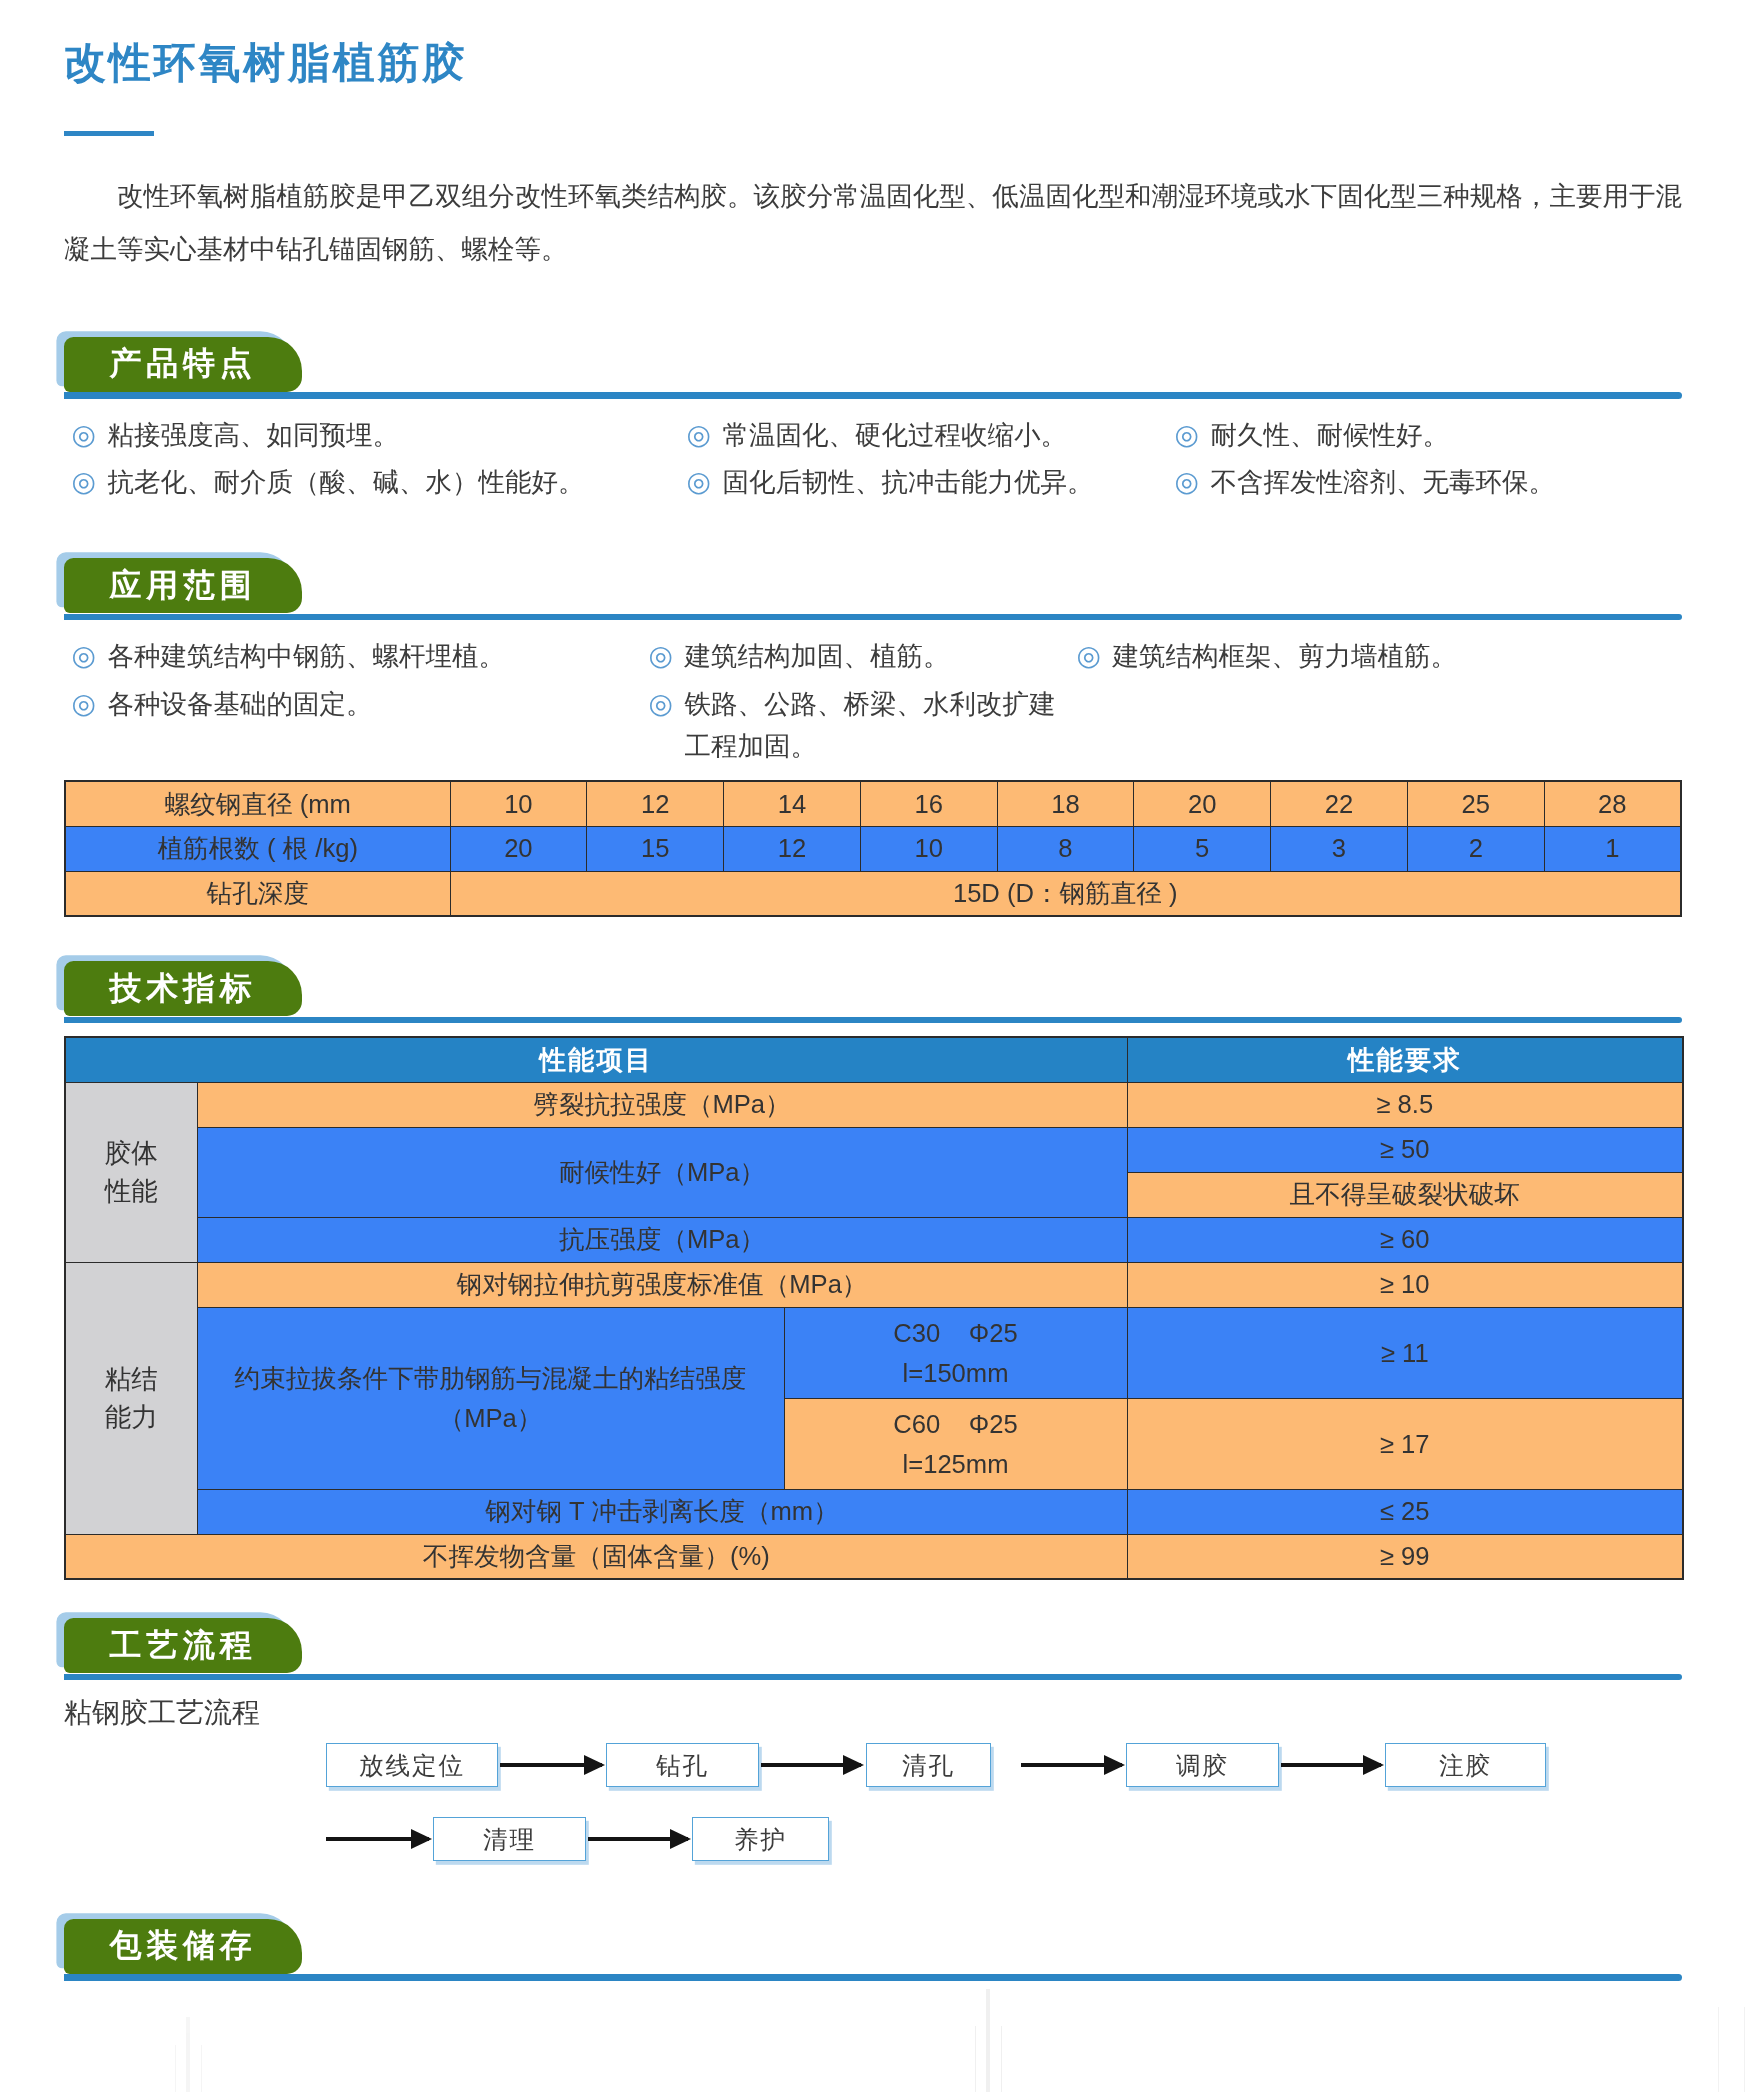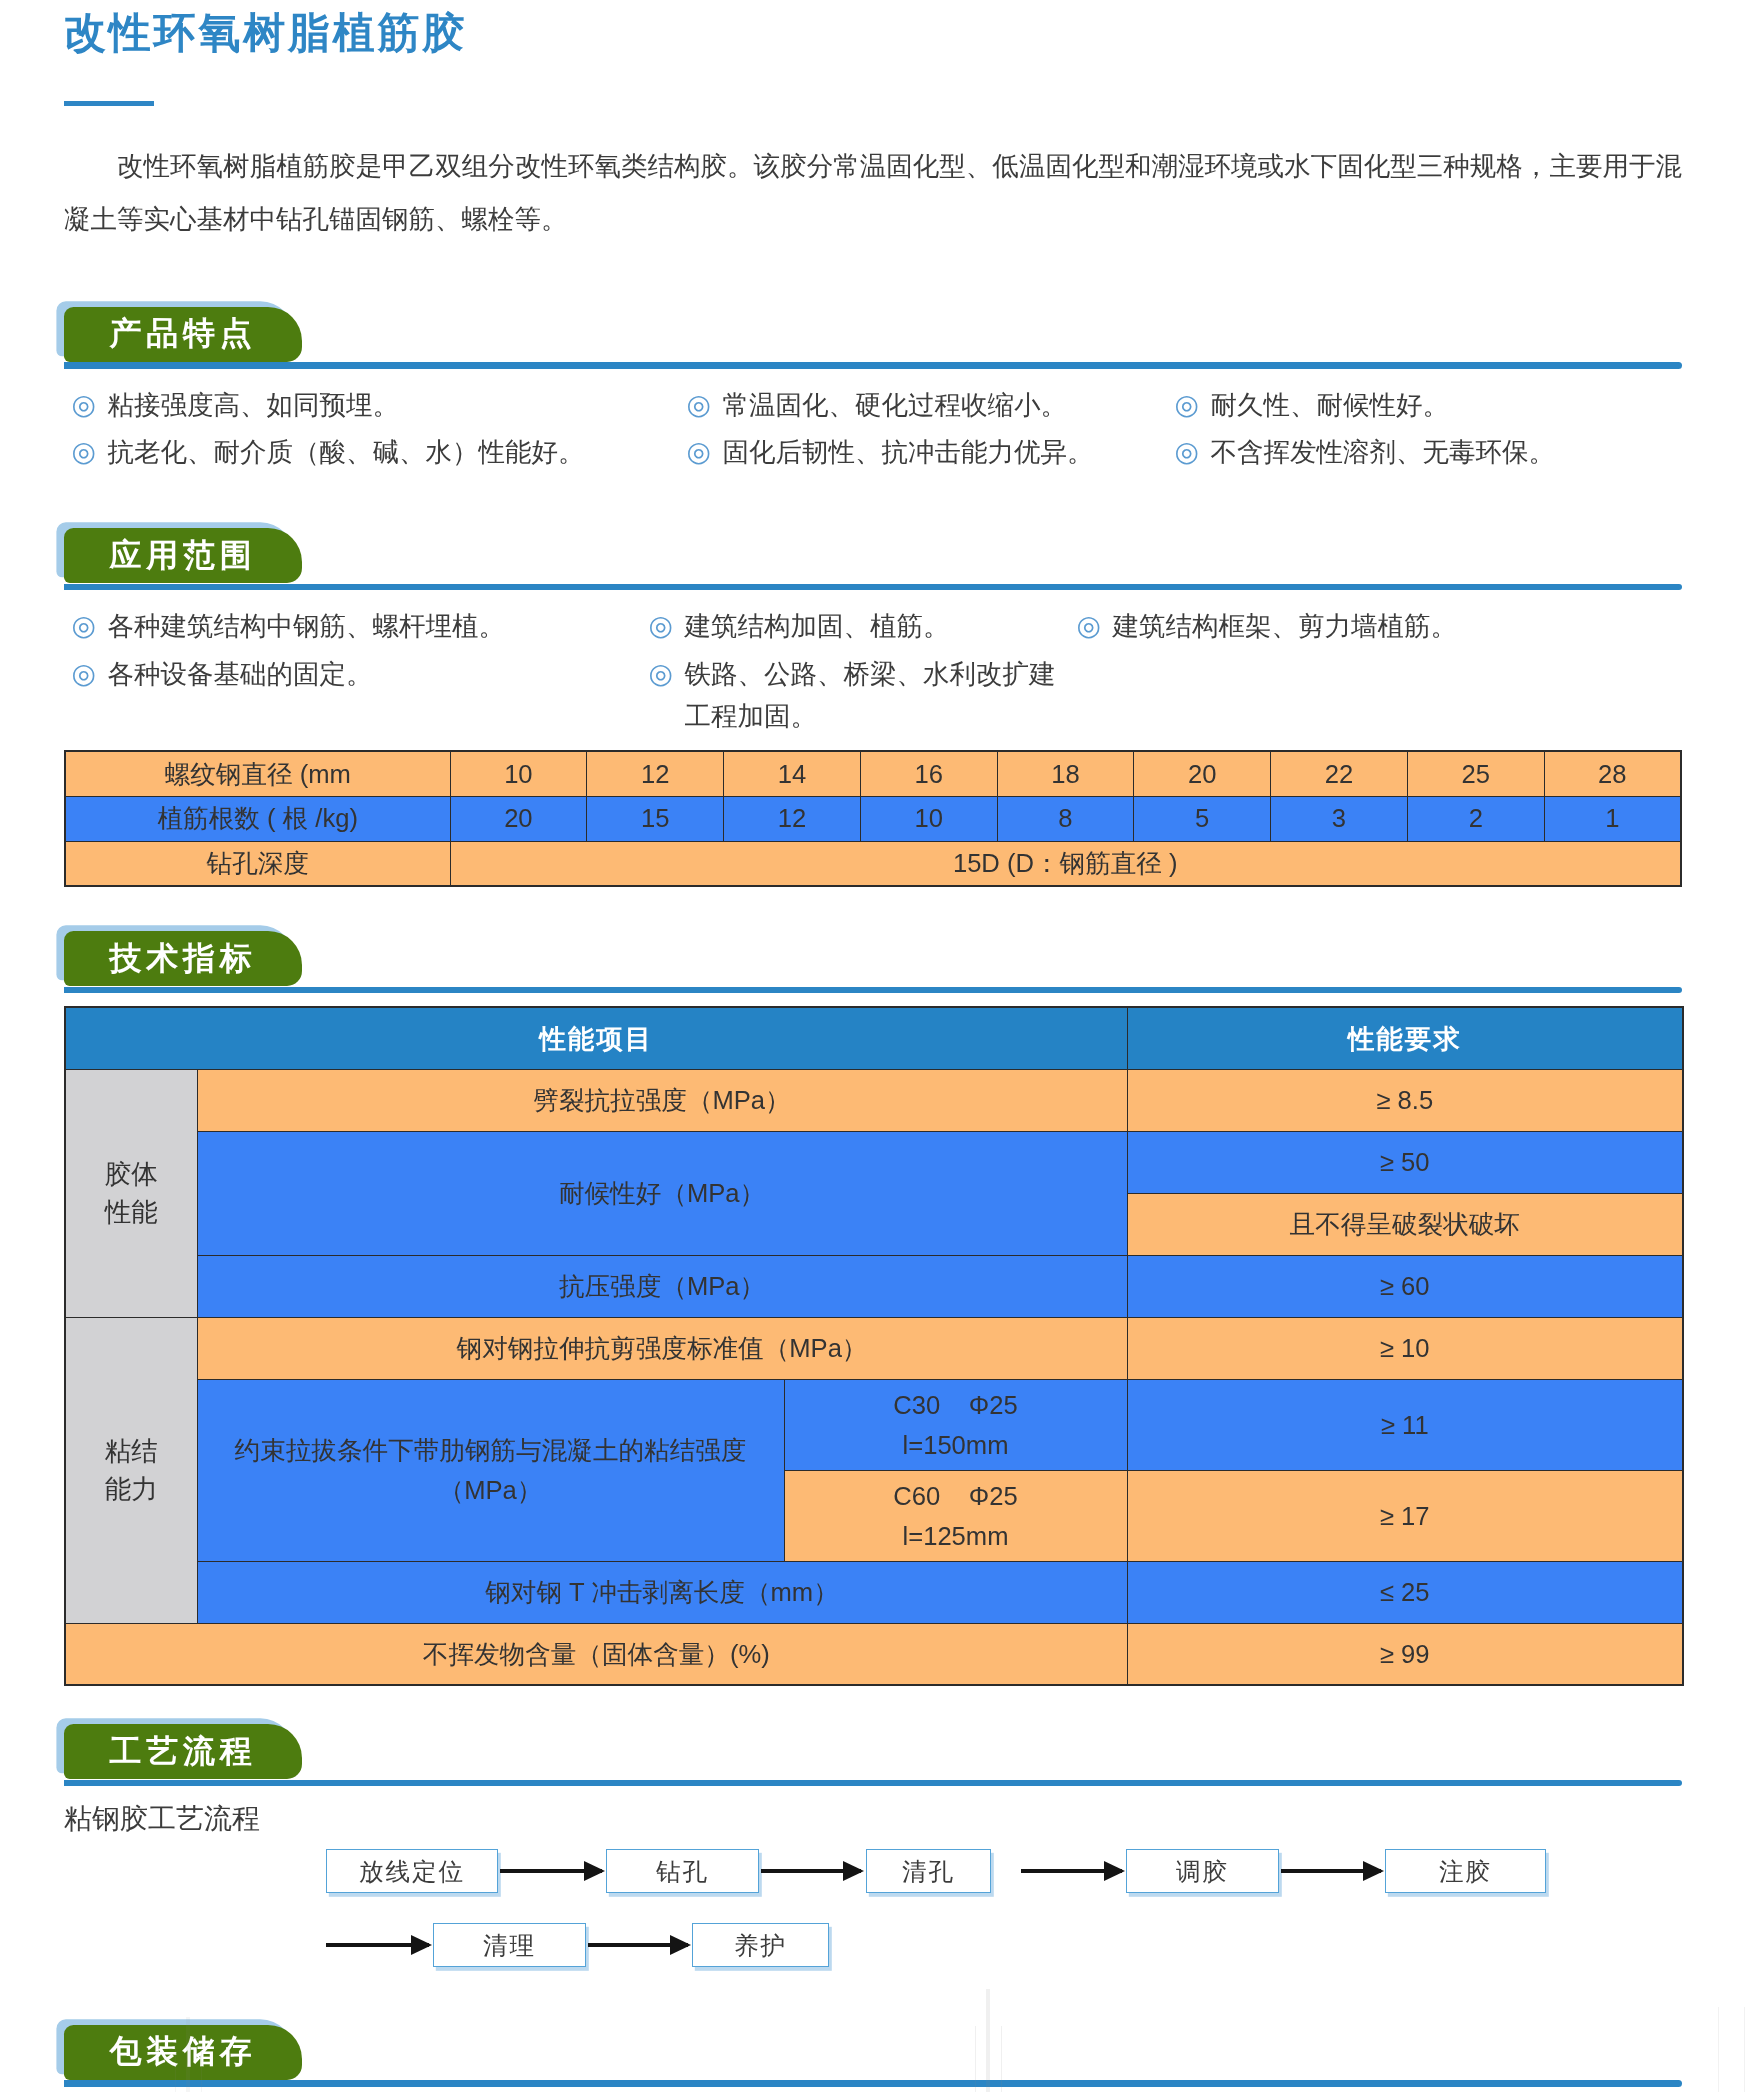--- a/index.html
+++ b/index.html
@@ -1,21 +1,21 @@
 <!DOCTYPE html>
 <html style="font-size:15px"><head>
 <meta charset="utf-8">
 <style>
   html,body{margin:0;padding:0;background:#ffffff;}
   body{
     width:1759px;height:2092px;overflow:hidden;position:relative;
     font-family:"Liberation Sans","DejaVu Sans",sans-serif;
     color:#3c3c3c;-webkit-font-smoothing:antialiased;
   }
-  .content{padding:6px 77px 0 64px;position:relative;}
+  .content{padding:6px 77px 0 64px;position:relative;margin-top:30px;}
 
   
   .page-title{font-size:42px;font-weight:bold;color:#2e86c5;letter-spacing:2.8px;line-height:53px;}
   .title-dash{width:90px;height:4.7px;background:#2e86c5;margin-top:42px;}
   .intro{margin-top:34px;font-size:26.5px;line-height:53px;text-indent:2em;color:#3c3c3c;text-align:justify;}
 
   
   .sec-head{position:relative;height:62px;margin-top:59px;}
   .sec-head .badge{
     position:absolute;left:0;top:0;height:55px;min-width:238px;box-sizing:border-box;padding:0 26.5px;
@@ -38,21 +38,21 @@
   table.grid{border-collapse:collapse;width:1618px;table-layout:fixed;margin-top:13.2px;
     border:2.8px solid #2b2b2b;font-size:25.6px;color:#333;}
   table.grid td{border:1.9px solid #2b2b2b;text-align:center;vertical-align:middle;padding:0 5.7px;box-sizing:border-box;}
   .gray{background:#fdba74;}
   .white{background:#3b82f6;}
   .rebar td{height:45px;}
   .rebar .lbl{width:385px;}
 
   .std-line{margin-top:28px;text-align:center;font-size:26.5px;color:#3c3c3c;}
 
-  .tech td{height:62px;}
+  .tech td{height:45px;}
   .tech .head-blue{background:#2583c5;color:#ffffff;font-weight:bold;font-size:26.5px;letter-spacing:1.9px;}
   .tech .group{width:132px;background:#d2d2d4;font-size:26.5px;line-height:38px;padding:0 26.5px;word-break:break-all;}
   .tech .tall{height:91px;line-height:40px;}
 
   
   .flow-subtitle{margin-top:13.2px;font-size:28px;color:#3c3c3c;}
   .flow{position:relative;height:151px;margin-top:11.4px;}
   .fbox{
     position:absolute;height:44px;background:#ffffff;border:1.9px solid #54a3d8;
     box-shadow:2.8px 3.8px 0 #bcd9ef;display:flex;align-items:center;justify-content:center;

